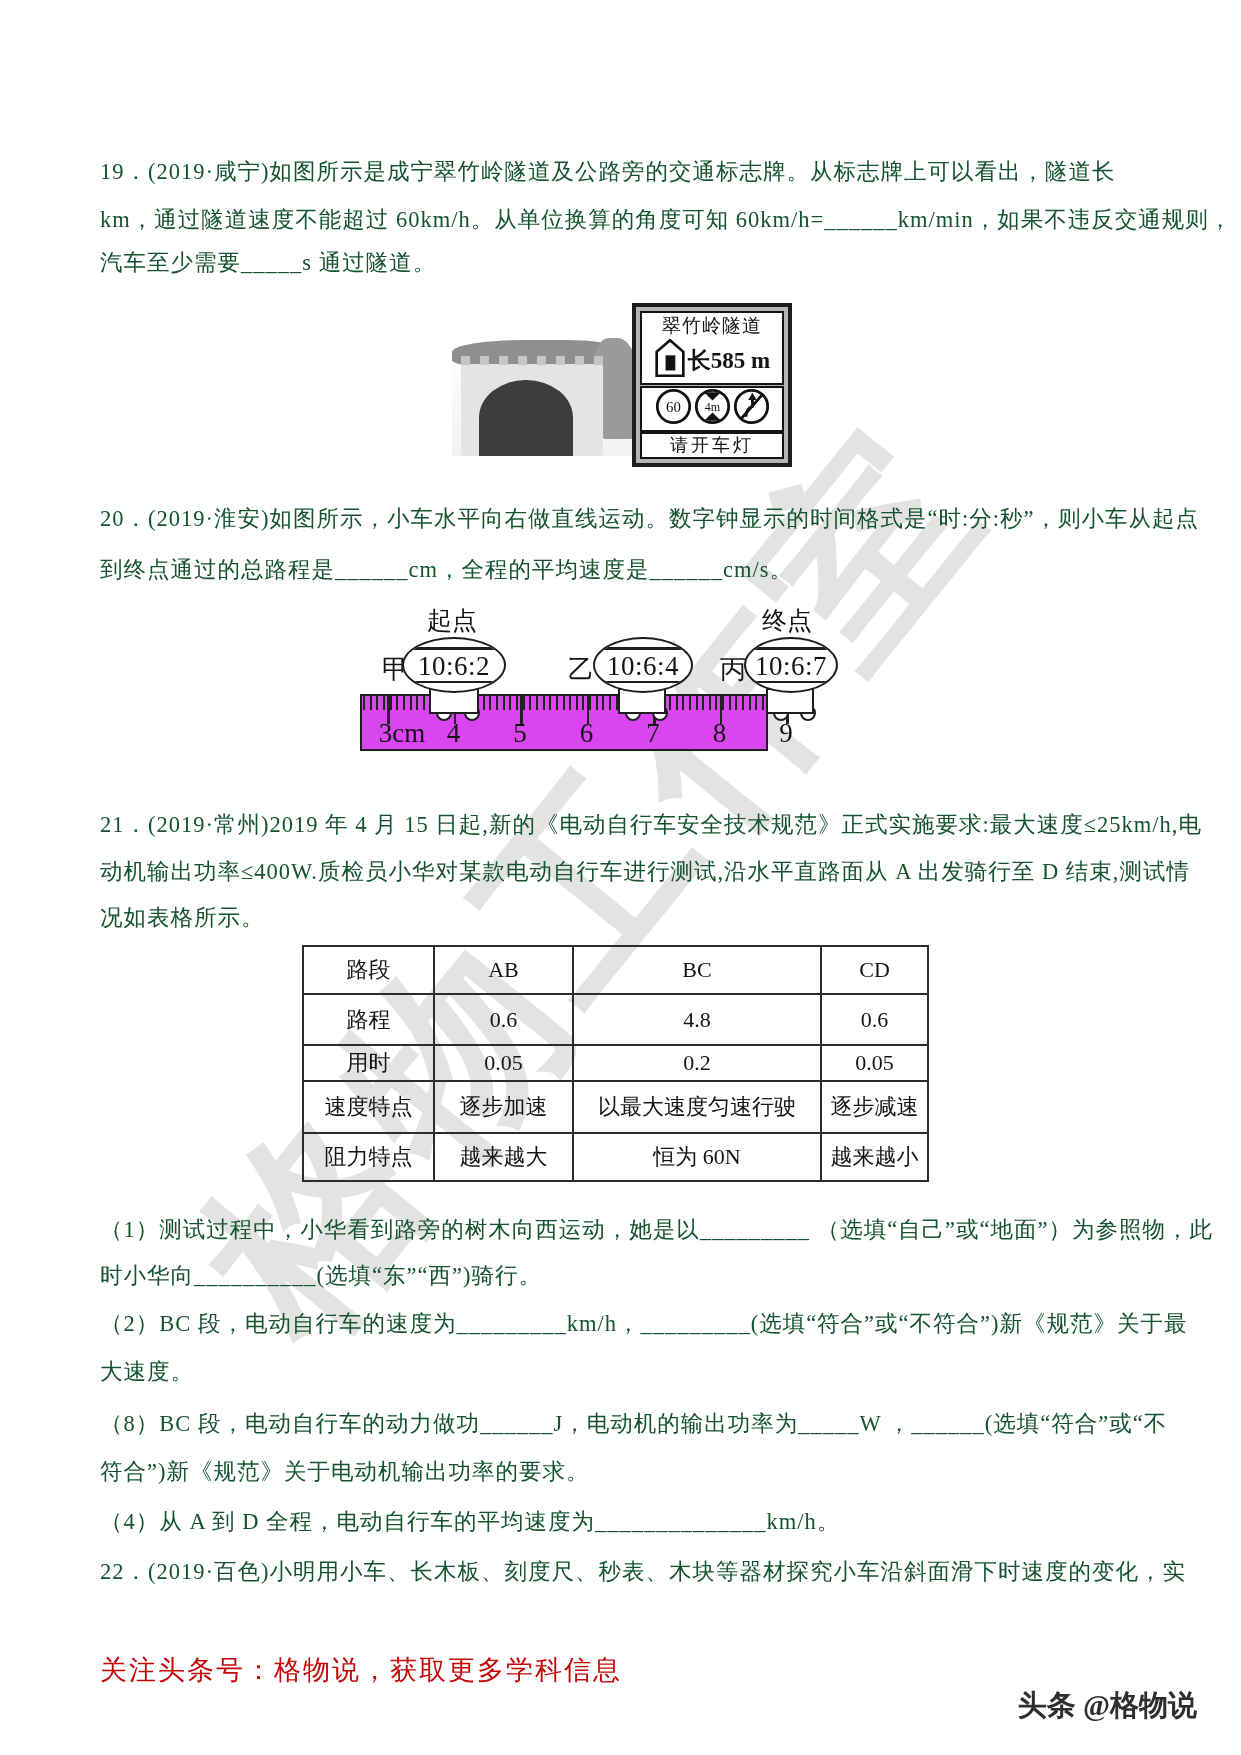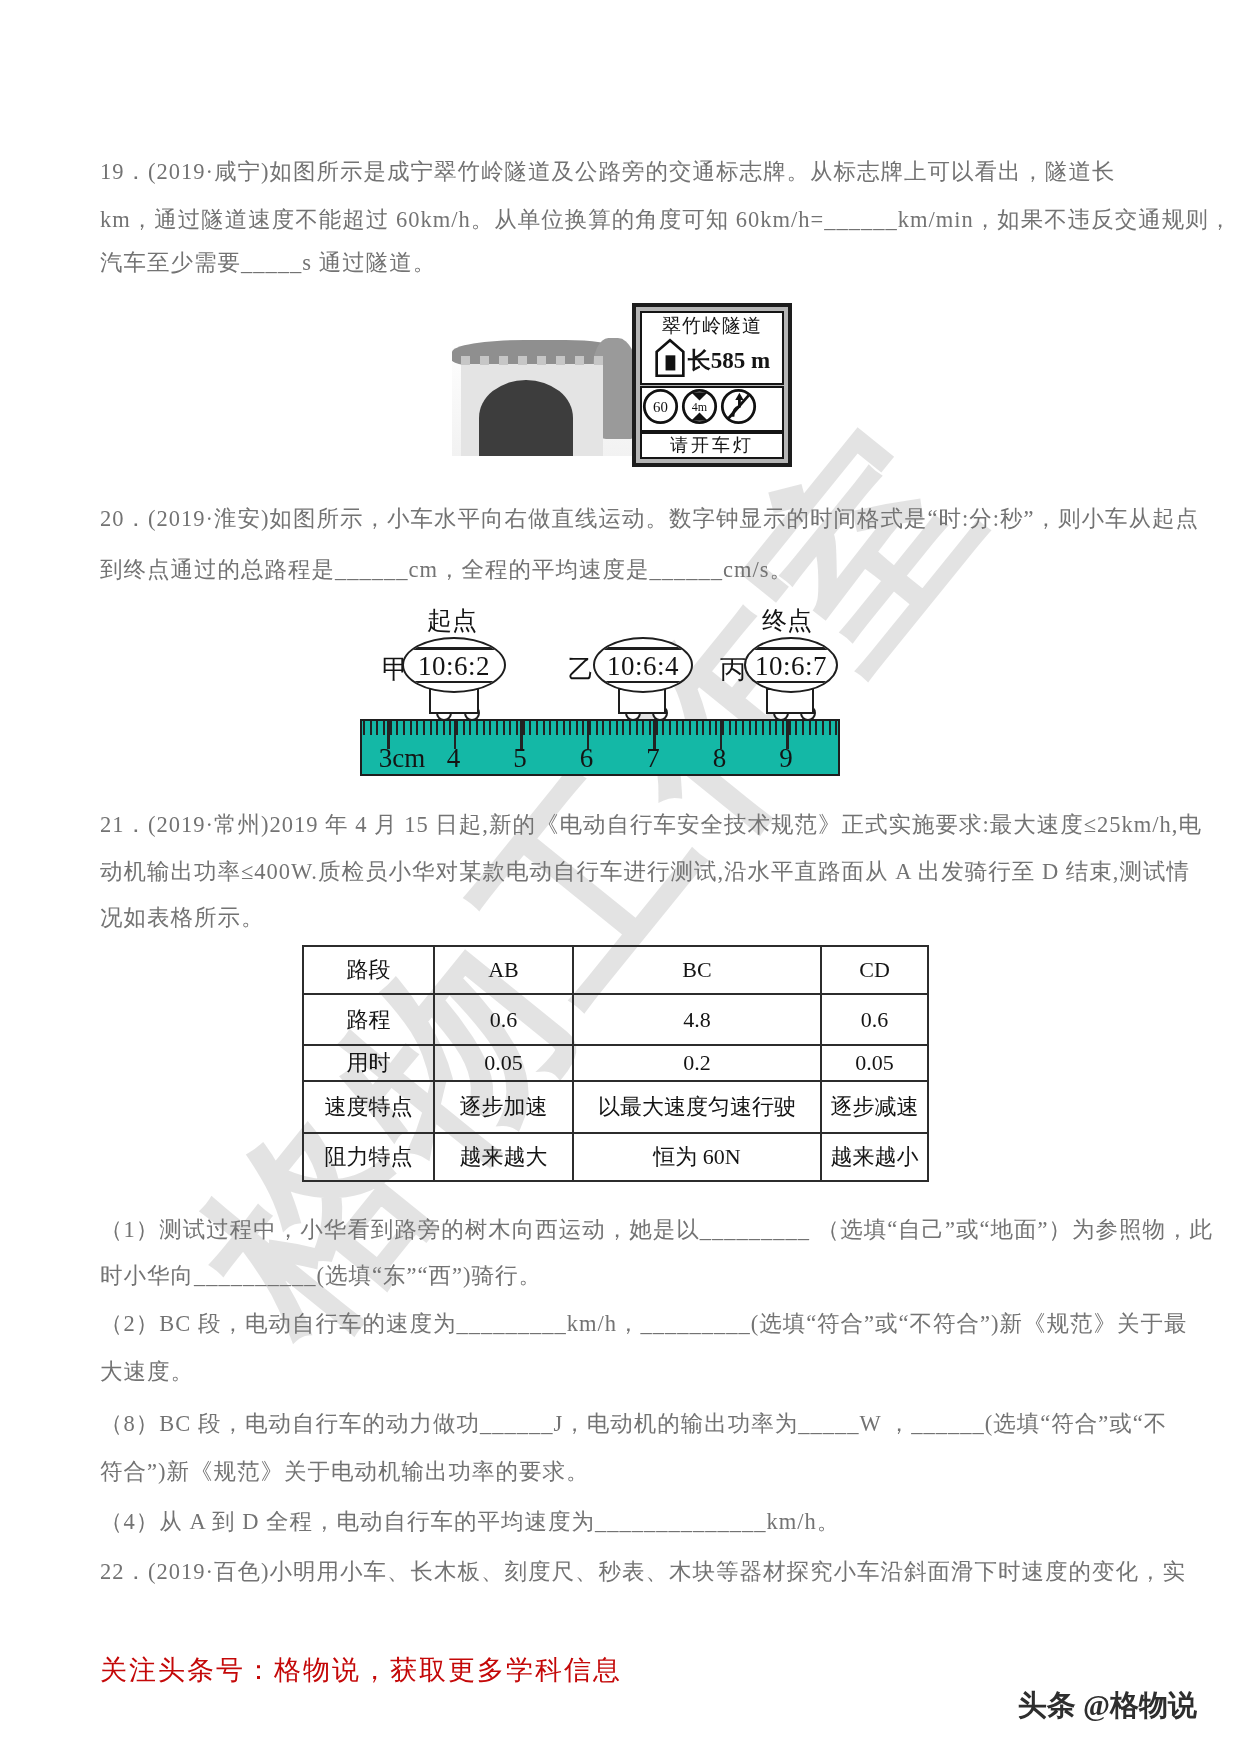--- a/index.html
+++ b/index.html
@@ -1,18 +1,18 @@
 <!DOCTYPE html>
 <html><head>
 <meta charset="utf-8">
 <style>
   html,body{margin:0;padding:0;background:#ffffff;}
   #page{position:relative;width:1241px;height:1755px;background:#fff;overflow:hidden;
         font-family:"Liberation Serif","DejaVu Serif",serif;color:#141414;}
-  .tl{position:absolute;left:100px;font-size:22.5px;letter-spacing:1px;white-space:nowrap;line-height:28px;color:#737373;}
+  .tl{position:absolute;left:100px;font-size:22.5px;letter-spacing:1px;white-space:nowrap;line-height:28px;color:#14532d;}
   .wm{position:absolute;left:20px;top:745px;width:1150px;text-align:center;
       font-size:205px;letter-spacing:12px;color:rgba(40,40,40,0.13);white-space:nowrap;
       transform:rotate(-51deg);z-index:0;pointer-events:none;font-weight:bold;}
   .z{z-index:2;}
 
   
   .photo{position:absolute;left:452px;top:288px;width:180px;height:168px;overflow:hidden;
          background:linear-gradient(#ffffff 0 30%,#f2f2f2);}
   .trees{position:absolute;left:0;top:31%;width:90%;height:16%;background:#8f8f8f;border-radius:45% 30% 35% 25%;}
   .trees-r{position:absolute;right:-4%;top:30%;width:26%;height:60%;background:#9a9a9a;border-radius:35% 45% 20% 30%;}
@@ -21,36 +21,36 @@
          background:repeating-linear-gradient(90deg,#c6c6c6 0 9px,transparent 9px 19px);}
   .arch{position:absolute;left:15%;width:52%;height:45%;bottom:0;background:#3d3d3d;border-radius:50% 50% 0 0;}
 
   .sign{position:absolute;left:632px;top:303px;width:160px;height:164px;box-sizing:border-box;
         background:#b5b5b5;border:4px solid #1d1d1d;padding:4px;display:flex;flex-direction:column;justify-content:space-between;}
   .sp{background:#fff;border:2.5px solid #141414;box-sizing:border-box;}
   .sp1{height:74px;display:flex;flex-direction:column;align-items:center;}
   .sign-title{font-size:19px;letter-spacing:1px;line-height:23px;margin-top:1px;white-space:nowrap;}
   .len-row{display:flex;align-items:center;justify-content:center;gap:2px;}
   .len-txt{font-size:23px;font-weight:bold;white-space:nowrap;}
-  .sp2{height:46px;display:flex;align-items:center;justify-content:flex-start;gap:2px;}
+  .sp2{height:46px;display:flex;align-items:center;justify-content:center;gap:2px;}
   .sp3{height:27px;text-align:center;font-size:18px;letter-spacing:3px;line-height:22px;}
 
   
   .pt-label{position:absolute;width:86px;text-align:center;font-size:25px;top:604px;white-space:nowrap;}
   .car-label{position:absolute;top:652px;font-size:26px;}
   .oval{position:absolute;top:637px;height:56px;border:2.5px solid #1e1e1e;border-radius:50%;
         background:#fff;overflow:hidden;box-sizing:border-box;z-index:3;}
   .oval .chord-t,.oval .chord-b{position:absolute;left:-6px;right:-6px;height:2.5px;background:#1e1e1e;}
   .chord-t{top:8px;} .chord-b{bottom:8px;}
   .time{position:absolute;left:0;right:0;top:12px;text-align:center;font-size:27px;letter-spacing:0.5px;}
   .cart{position:absolute;top:688px;height:26px;border:2.5px solid #1e1e1e;background:#fff;box-sizing:border-box;z-index:2;}
   .wheel{position:absolute;top:705px;width:16px;height:16px;border:2.5px solid #1e1e1e;border-radius:50%;background:#fff;box-sizing:border-box;z-index:1;}
 
-  .ruler{position:absolute;left:360px;top:719px;width:480px;height:57px;border:2.5px solid #1e1e1e;
-         background:#14b8a6;box-sizing:border-box;z-index:0;}
+  .ruler{position:absolute;left:360px;top:694px;width:408px;height:57px;border:2.5px solid #1e1e1e;
+         background:#d946ef;box-sizing:border-box;z-index:0;}
   .ruler::before{content:'';position:absolute;left:1px;right:1px;top:0;height:14px;
          background:repeating-linear-gradient(90deg,#222 0 2px,transparent 2px 6.65px);}
   .cmtick{position:absolute;top:0;width:2.5px;height:28px;background:#222;}
   .rnum{position:absolute;top:22px;font-size:27px;transform:translateX(-50%);white-space:nowrap;}
 
   
   table.t21{position:absolute;left:302px;top:945px;border-collapse:collapse;table-layout:fixed;z-index:2;background:transparent;}
   table.t21 td{border:2px solid #2c2c2c;text-align:center;font-size:22px;padding:0 2px;
                font-family:"Liberation Serif","DejaVu Serif",serif;}
 

